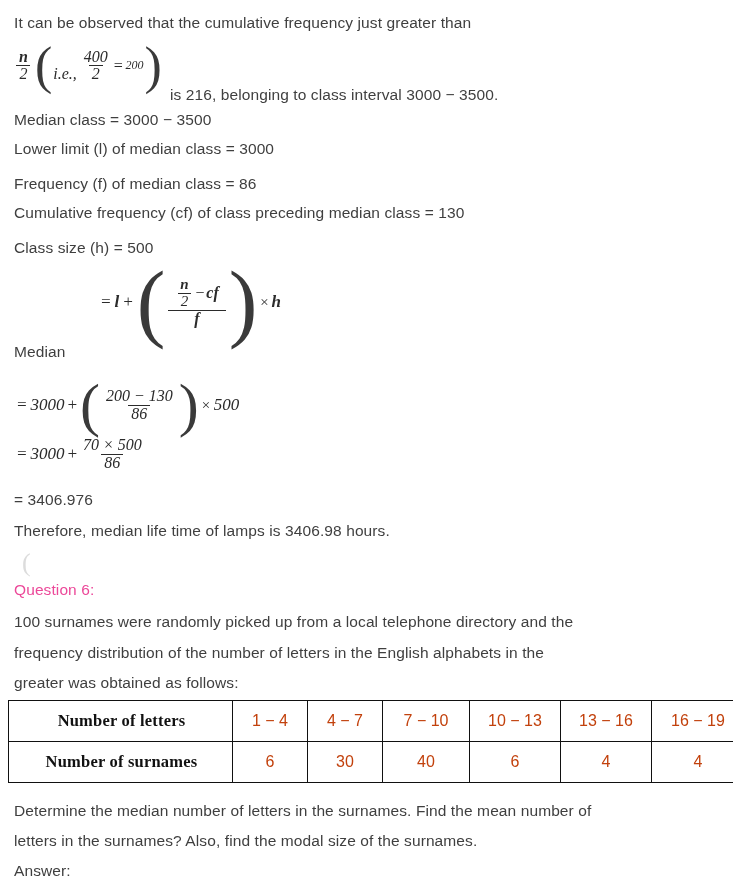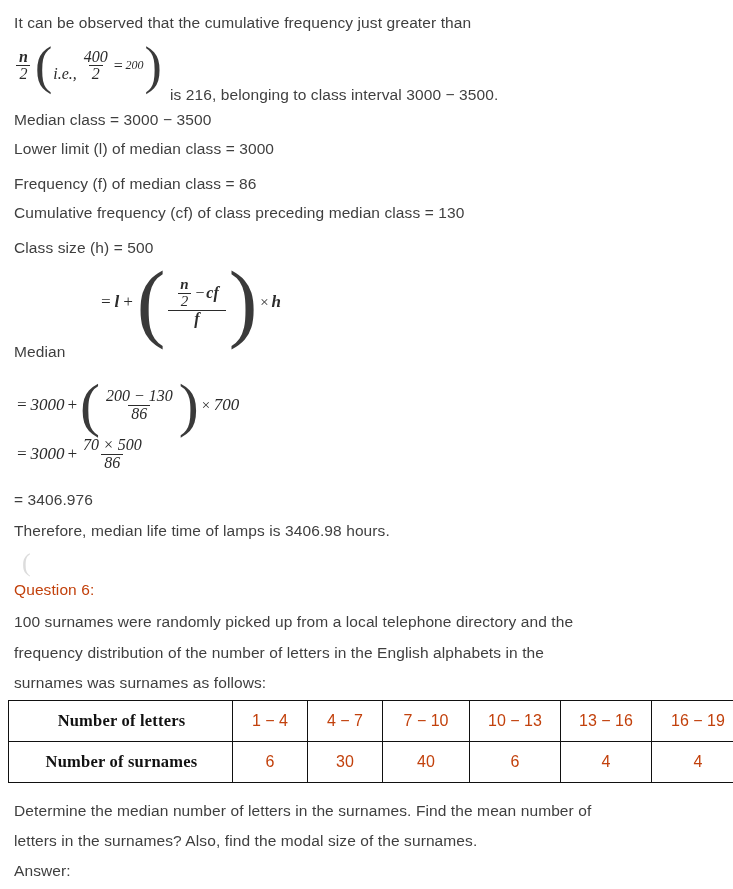--- a/index.html
+++ b/index.html
@@ -20,21 +20,21 @@
 
   .line {
     position: absolute;
     font-size: 15.5px;
     line-height: 20px;
     color: #3f3f3f;
     white-space: nowrap;
     letter-spacing: 0.1px;
   }
 
-  .muted { color: #c2410c; }
+  .muted { color: #ec4899; }
 
   
   .math {
     position: absolute;
     font-family: "Liberation Serif", serif;
     color: #2b2b2b;
     display: flex;
     align-items: center;
   }
   .math i, .mi {
@@ -158,21 +158,21 @@
     <span class="mi">=</span>
     <span class="mi" style="margin-left:3px;">3000</span>
     <span class="mi" style="margin-left:2px;">+</span>
     <span class="paren" style="font-size:60px; margin:0 1px 0 2px;">(</span>
     <span class="frac" style="font-size:16px;">
       <span class="num mi">200 − 130</span>
       <span class="den mi">86</span>
     </span>
     <span class="paren" style="font-size:60px; margin:0 2px 0 1px;">)</span>
     <span class="mi" style="font-size:15px;">×</span>
-    <span class="mi" style="margin-left:3px;">700</span>
+    <span class="mi" style="margin-left:3px;">500</span>
   </div>
 
   <div class="math" style="left:16px; top:437px; font-size:17px;">
     <span class="mi">=</span>
     <span class="mi" style="margin-left:3px;">3000</span>
     <span class="mi" style="margin-left:2px;">+</span>
     <span class="frac" style="font-size:16px; margin-left:2px;">
       <span class="num mi">70 × 500</span>
       <span class="den mi">86</span>
     </span>
@@ -181,21 +181,21 @@
   <div class="line" style="left:14px; top:490px;">= 3406.976</div>
 
   <div class="line" style="left:14px; top:521px;">Therefore, median life time of lamps is 3406.98 hours.</div>
 
   <div class="artifact" style="left:22px; top:548px;">(</div>
 
   <div class="line muted" style="left:14px; top:580px;">Question 6:</div>
 
   <div class="line" style="left:14px; top:612px;">100 surnames were randomly picked up from a local telephone directory and the</div>
   <div class="line" style="left:14px; top:643px;">frequency distribution of the number of letters in the English alphabets in the</div>
-  <div class="line" style="left:14px; top:673px;">surnames was surnames as follows:</div>
+  <div class="line" style="left:14px; top:673px;">greater was obtained as follows:</div>
 
   <table class="data-table" style="left:8px; top:700px; width:671px;">
     <tbody>
       <tr>
         <td class="rowhdr first" style="width:213px;">Number of letters</td>
         <td style="width:66px;">1 − 4</td>
         <td style="width:66px;">4 − 7</td>
         <td style="width:78px;">7 − 10</td>
         <td style="width:82px;">10 − 13</td>
         <td style="width:82px;">13 − 16</td>

